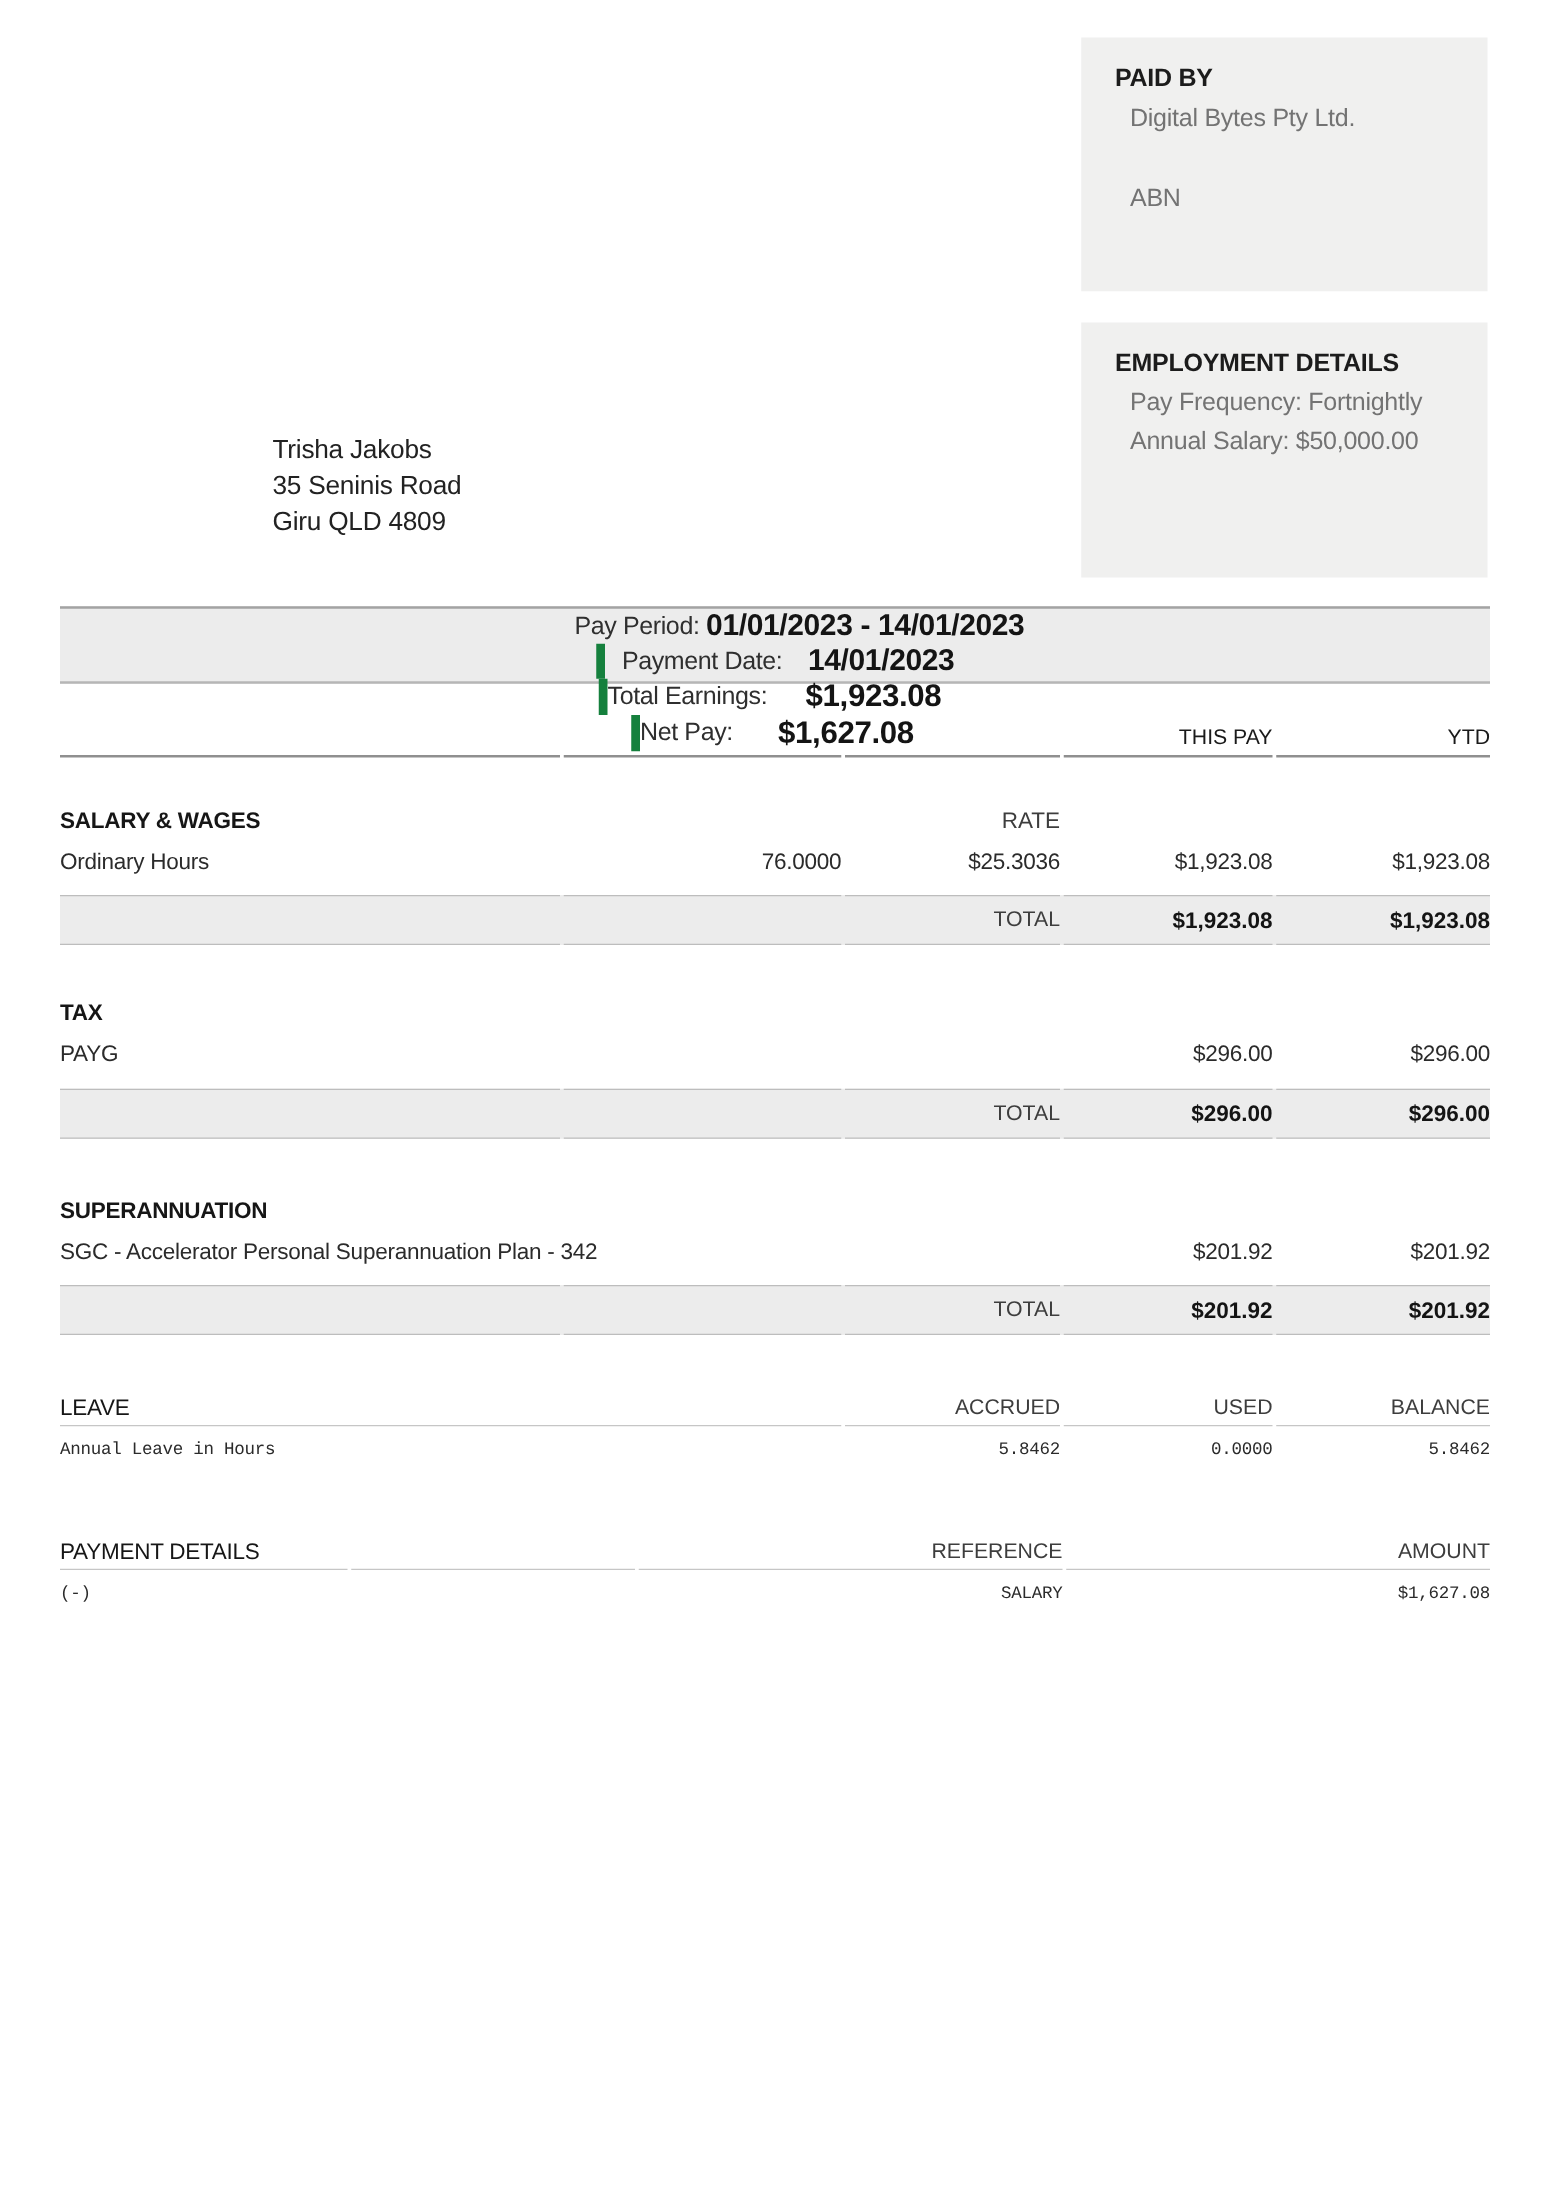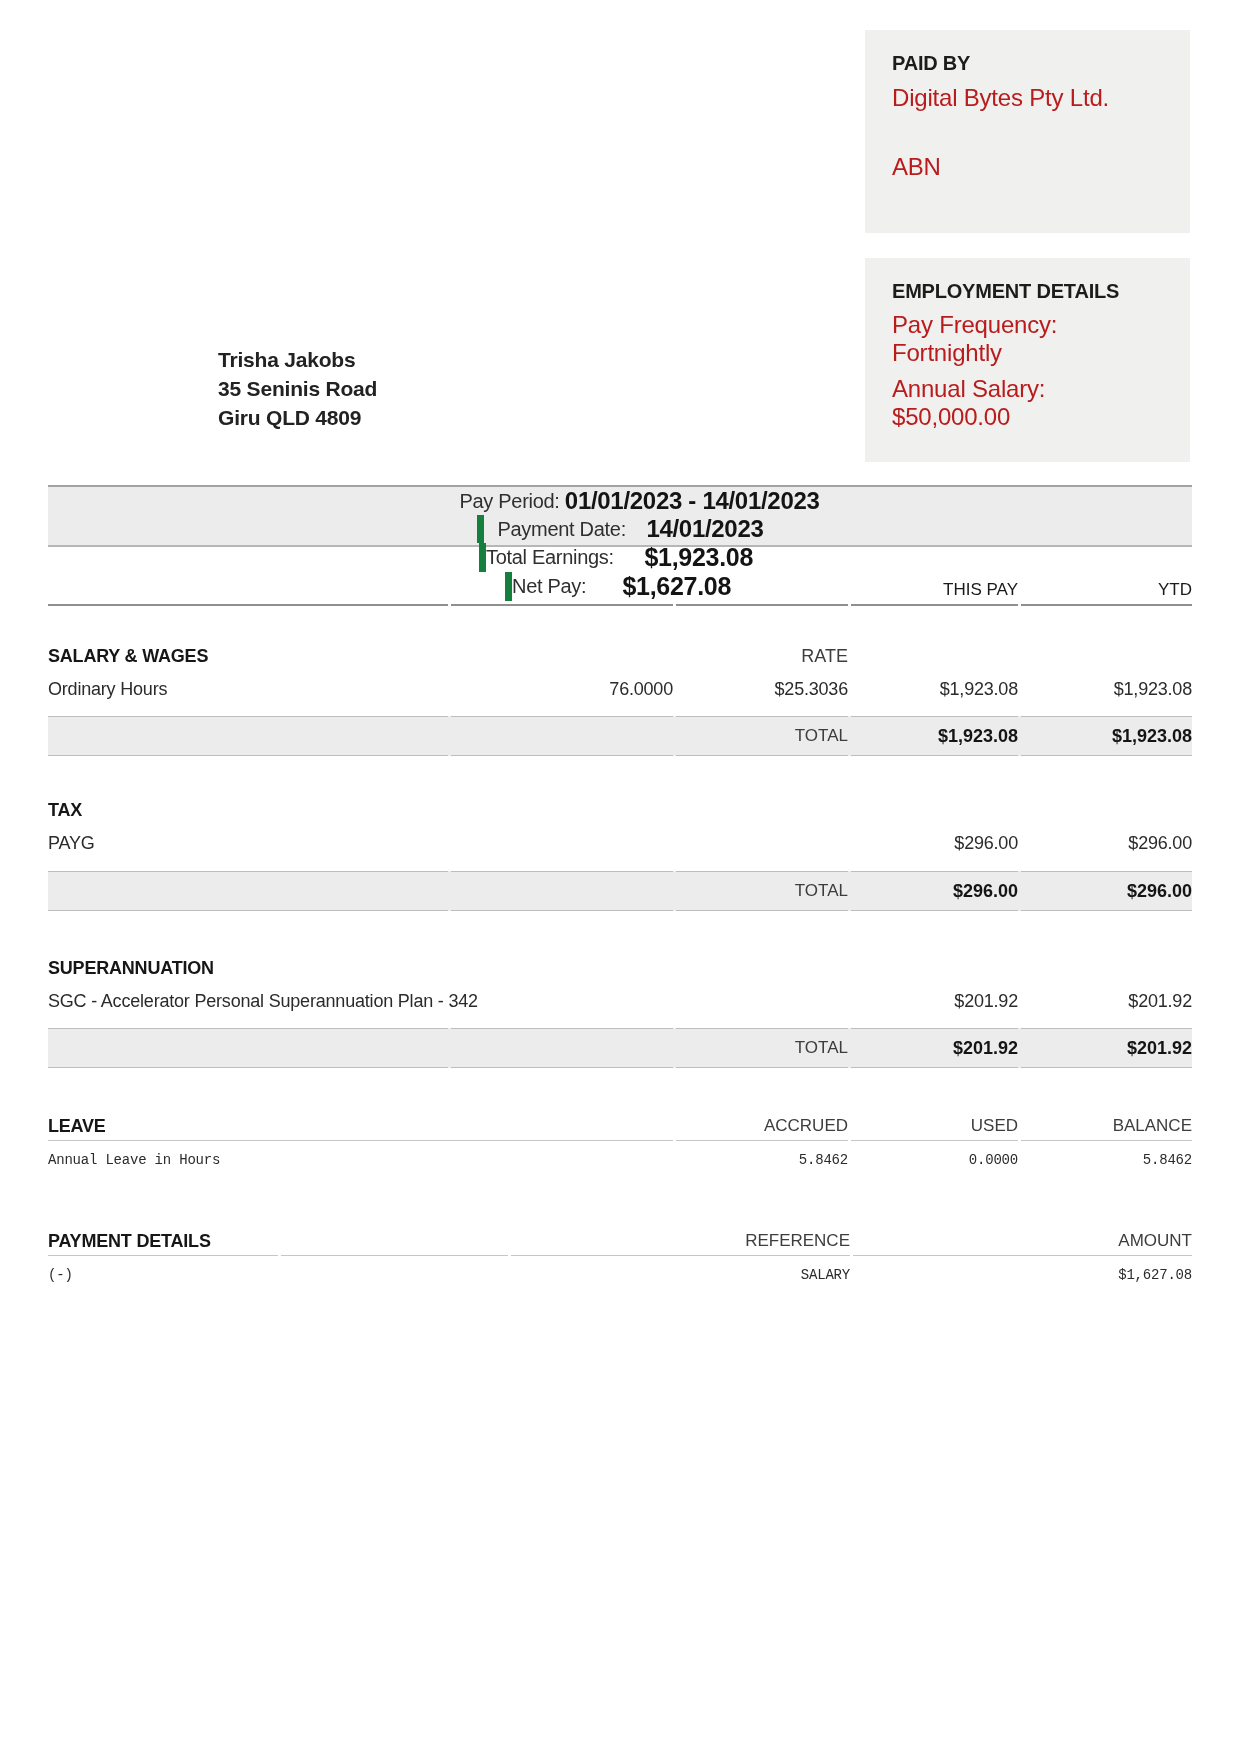--- a/index.html
+++ b/index.html
@@ -13,31 +13,30 @@
   }
   
   .infobox{
     position:absolute;
     left:865px;width:325px;
     background:#f0f0ef;
     box-sizing:border-box;
     padding:22px 24px 0 27px;
   }
   .infobox .bx-title{font-size:20px;font-weight:bold;color:#1c1c1c;letter-spacing:-0.2px;}
-  .infobox .bx-line{font-size:24px;color:#b91c1c;margin-top:9px;letter-spacing:-0.2px;}
+  .infobox .bx-line{font-size:20px;color:#737373;margin-top:9px;letter-spacing:-0.2px;margin-left:12px;}
   .infobox .bx-line.gap{margin-top:41px;}
   #paid-by-box{top:30px;height:203px;}
   #employment-box{top:258px;height:204px;}
   #employment-box .bx-line{margin-top:8px;}
   
   .address{
     position:absolute;left:218px;top:345px;
     font-size:21px;line-height:29px;color:#222;
     letter-spacing:-0.2px;
-    font-weight:bold;
   }
   
   .content{position:absolute;left:48px;top:485px;width:1144px;}
   .summary-bar{
     display:flex;align-items:center;
     height:62px;box-sizing:border-box;
     background:#ececec;
     border-top:2px solid #a3a3a3;
     border-bottom:2px solid #b6b6b6;
     flex-direction:column;
@@ -83,21 +82,21 @@
   }
   .total-band .cell.first{justify-content:flex-start;}
   .total-band .lbl{font-weight:normal;font-size:17px;color:#3d3d3d;}
   .total-band.mt-tax{margin-top:17px;}
   
   .tbl-head{margin-top:49px;}
   .tbl-head .cell{
     font-size:17px;color:#3d3d3d;line-height:18px;
     padding-bottom:5px;border-bottom:1px solid #c6c6c6;
   }
-  .tbl-head .cell.first{font-size:18px;font-weight:bold;color:#161616;letter-spacing:-0.2px;}
+  .tbl-head .cell.first{font-size:18px;font-weight:normal;color:#161616;letter-spacing:-0.2px;}
   .tbl-head.mt-payment{margin-top:61px;}
   .tbl-row{margin-top:8px;}
   .tbl-row .cell{font-size:14px;line-height:22px;color:#2b2b2b;letter-spacing:-0.2px;font-family:Liberation Mono, monospace;}
   .span2{grid-column:1 / 3;}
 </style>
 </head>
 <body>
 
 <div class="page">
 

